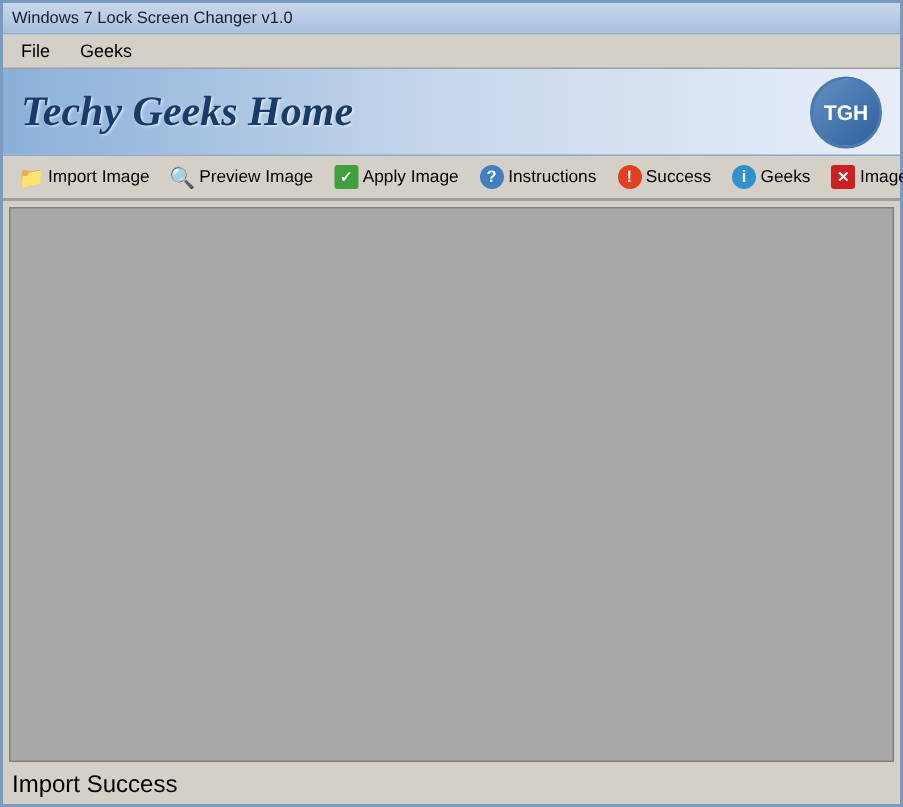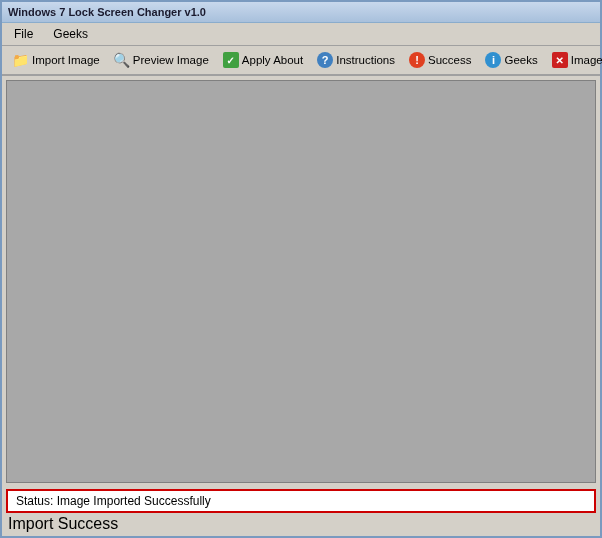--- a/index.html
+++ b/index.html
@@ -19,21 +19,21 @@
       background: #d4d0c8;
       display: flex;
       flex-direction: column;
     }
 
     .title-bar {
       background: linear-gradient(to bottom, #c8d8ec, #a8c0dc);
       padding: 4px 6px;
       font-size: 11px;
       color: #1a1a2e;
-      font-weight: bold;
+      font-weight: normal;
       border-bottom: 1px solid #8aaccc;
       display: flex;
       align-items: flex-end;
     }
 
     .menu-bar {
       background: #d4d0c8;
       padding: 2px 6px;
       display: flex;
       align-items: flex-start;
@@ -185,33 +185,37 @@
 
   <div class="title-bar">
     <span>Windows 7 Lock Screen Changer v1.0</span>
   </div>
 
   <div class="menu-bar">
     <span class="menu-item">File</span>
     <span class="menu-item">Geeks</span>
   </div>
 
+  <div class="banner">
+    <span class="banner-title">Techy Geeks Home</span>
+    <div class="banner-logo">TGH</div>
+  </div>
 
   <div class="toolbar">
     <div class="toolbar-btn">
       <div class="toolbar-icon">📁</div>
       <span>Import Image</span>
     </div>
     <div class="toolbar-btn">
       <div class="toolbar-icon">🔍</div>
       <span>Preview Image</span>
     </div>
     <div class="toolbar-btn">
       <div class="icon-green-check">✓</div>
-      <span>Apply About</span>
+      <span>Apply Image</span>
     </div>
     <div class="toolbar-btn">
       <div class="icon-question">?</div>
       <span>Instructions</span>
     </div>
     <div class="toolbar-btn">
       <div class="icon-warning">!</div>
       <span>Success</span>
     </div>
     <div class="toolbar-btn">
@@ -220,18 +224,15 @@
     </div>
     <div class="toolbar-btn">
       <div class="icon-exit">✕</div>
       <span>Image</span>
     </div>
   </div>
 
   <div class="content-area"></div>
 
   <div class="status-bar-area">
-    <div class="status-box">
-      <span>Status: Image Imported Successfully</span>
-    </div>
     <div class="status-label">Import Success</div>
   </div>
 </div>
 
 </body></html>

